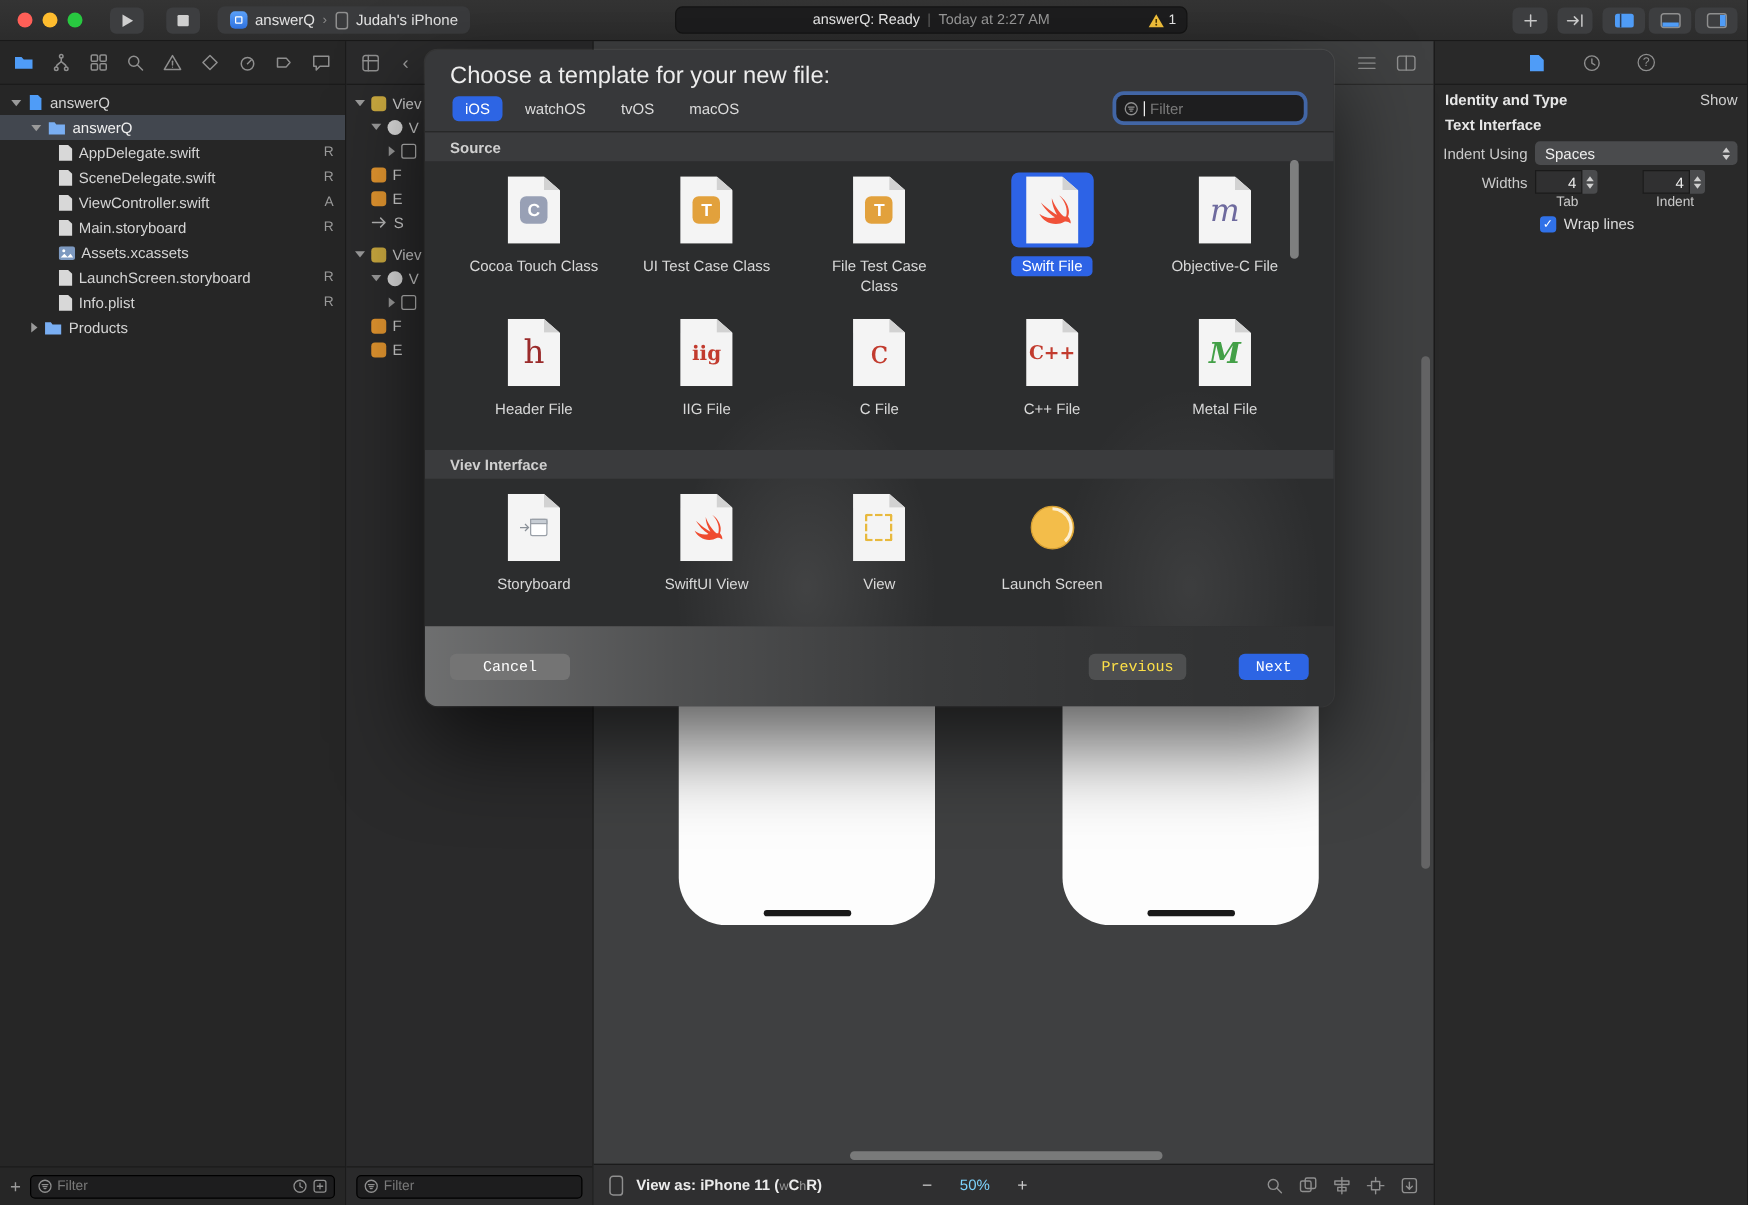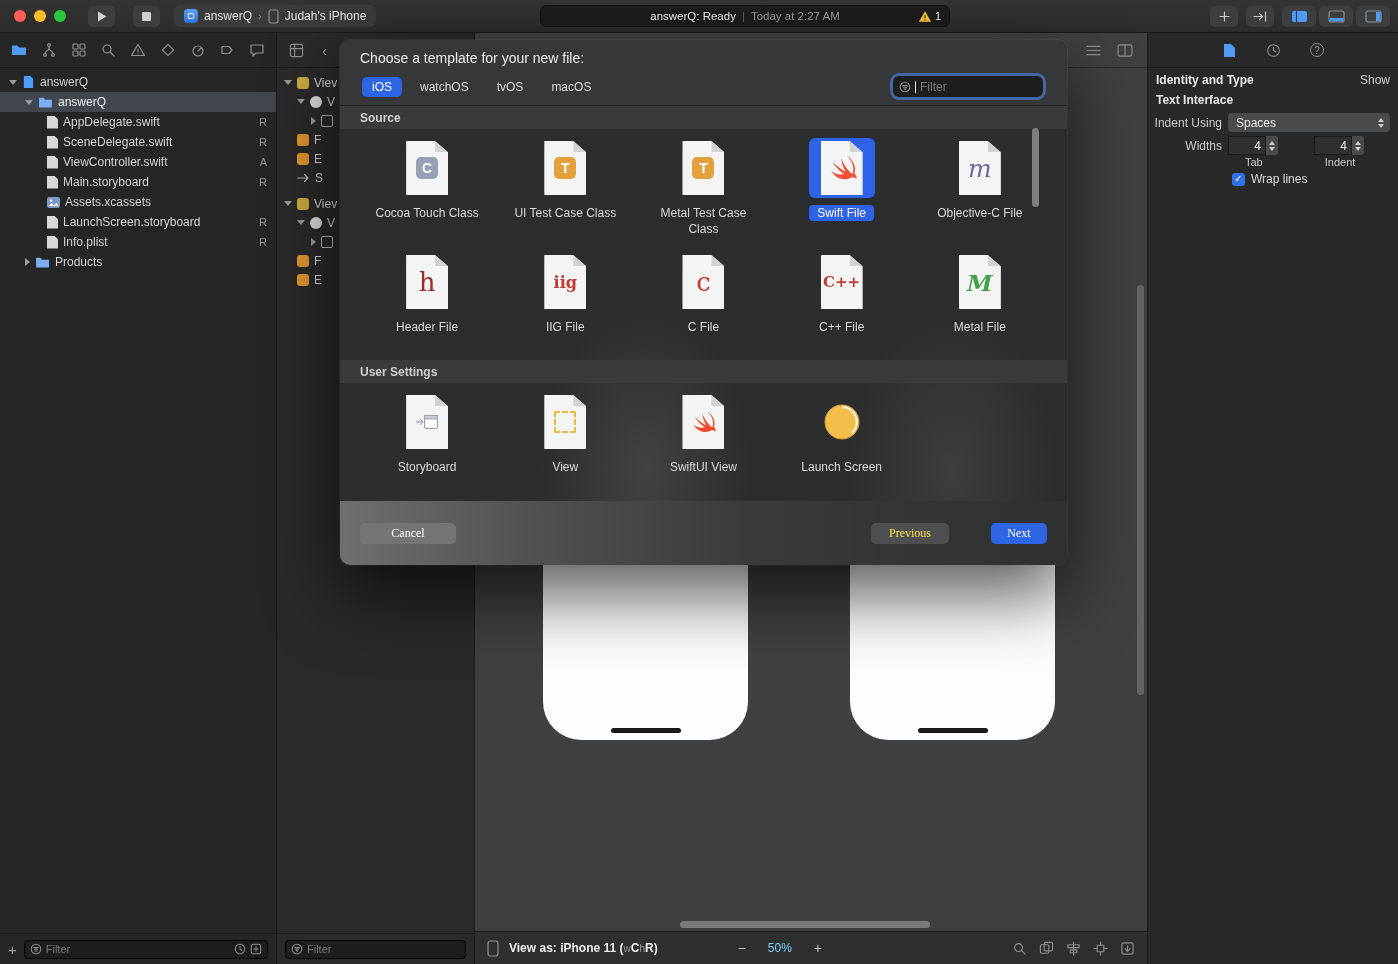--- a/index.html
+++ b/index.html
@@ -99,21 +99,21 @@
 .numgap{width:36px}
 .sublabel{color:#c9c9c9;font-size:11px}
 .sub1{margin-left:97px}
 .sub2{margin-left:62px}
 .cb{width:13px;height:13px;border-radius:3px;background:#3071e8;position:relative;margin-left:84px;flex:0 0 auto}
 .cb::after{content:"\2713";color:#fff;font-size:10px;position:absolute;left:2.2px;top:0}
 .cb-label{margin-left:6px;color:#dcdcdc}
 
 .dialog{position:absolute;left:340px;top:40px;width:727px;height:525px;border-radius:10px;background:#323334;box-shadow:0 30px 70px rgba(0,0,0,.65),0 0 0 1px rgba(255,255,255,.07);z-index:20;overflow:hidden}
 .dlg-head{position:absolute;top:0;left:0;right:0;height:66px;background:#37383a;border-bottom:1px solid #232323}
-.dlg-title{position:absolute;left:20px;top:10px;font-size:14px;color:#ededed}
+.dlg-title{position:absolute;left:20px;top:10px;font-size:19px;color:#ededed}
 .dlg-tabs{position:absolute;left:22px;top:37px;display:flex;gap:8px;align-items:center}
 .dlg-tab{padding:3px 10px;border-radius:5px;font-size:12px;color:#dcdcdc;cursor:default}
 .dlg-tab.selected{background:#2d65e4;color:#fff}
 .dlg-filter{position:absolute;right:24px;top:36px;width:150px;height:21px;background:#1e1e1f;border-radius:6px;box-shadow:0 0 0 3px rgba(77,141,255,.55);display:flex;align-items:center;padding:0 6px;gap:4px}
 .dlg-filter input{flex:1;min-width:0;background:none;border:none;outline:none;color:#ddd;font-size:12px;font-family:inherit}
 .dlg-filter input::placeholder{color:#7a7a7a}
 .caret{width:1px;height:12px;background:#ededed;flex:0 0 auto}
 .dlg-body{position:absolute;top:66px;left:0;right:0;bottom:64px;background:radial-gradient(150px 230px at 305px 92%,rgba(255,255,255,.10),transparent 70%),radial-gradient(150px 230px at 612px 92%,rgba(255,255,255,.08),transparent 70%),#2c2d2e}
 .sec{height:23px;background:#3a3b3d;color:#cfcfcf;font-size:12px;font-weight:bold;display:flex;align-items:center;padding:0 20px;position:absolute;left:0;right:0}
 .sec.s1{top:0}.sec.s2{top:254px}
@@ -132,21 +132,21 @@
 .serif{font-family:"DejaVu Serif",serif}
 .g-objc{color:#6e6a9e;font-size:25px;font-style:italic}
 .g-header{color:#9a2b2b;font-size:26px}
 .g-iig{color:#c23b2e;font-size:16px;font-weight:bold}
 .g-c{color:#c23b2e;font-size:26px}
 .g-cpp{color:#c23b2e;font-size:15px;font-weight:bold}
 .g-metal{color:#43a047;font-size:23px;font-style:italic;font-weight:bold}
 .dash-view{width:22px;height:22px;border:2px dashed #e8b93d;border-radius:2px}
 .dlg-scroll{position:absolute;right:28px;top:22px;width:7px;height:79px;border-radius:4px;background:rgba(195,195,195,.55)}
 .dlg-footer{position:absolute;left:0;right:0;bottom:0;height:64px;background:linear-gradient(90deg,rgba(255,255,255,.30),rgba(255,255,255,.15) 28%,rgba(255,255,255,.05) 55%,rgba(255,255,255,.02) 75%,rgba(255,255,255,0)),#303132}
-.dbtn{position:absolute;top:22px;height:21px;border:none;border-radius:5px;font-size:12px;color:#fff;display:flex;align-items:center;justify-content:center;font-family:Liberation Serif, serif;cursor:default}
+.dbtn{position:absolute;top:22px;height:21px;border:none;border-radius:5px;font-size:12px;color:#fff;display:flex;align-items:center;justify-content:center;font-family:Liberation Mono, monospace;cursor:default}
 .dbtn.cancel{left:20px;width:96px;background:#747474}
 .dbtn.prev{right:118px;width:78px;background:#4e4f50;color:#fde047}
 .dbtn.next{right:20px;width:56px;background:#2d65e4}
 </style>
 </head>
 <body>
 
 <div class="screen">
 
   <header class="titlebar">
@@ -594,21 +594,21 @@
               </div>
             </div>
           <div class="tlabel"><span>UI Test Case Class</span></div>
         </div>
         <div class="tmpl">
           <div class="icon-wrap">
               <div class="doc">
                 <span class="gly-box test">T</span>
               </div>
             </div>
-          <div class="tlabel"><span>Metal Test Case Class</span></div>
+          <div class="tlabel"><span>File Test Case Class</span></div>
         </div>
         <div class="tmpl selected">
           <div class="icon-wrap">
               <div class="doc">
             <svg width="34" height="34" viewBox="0 0 40 40">
                   <path fill="#f05138" d="M32.8 26.2c1.9-6.8-.7-14.2-6.5-19.9 4.8 3.1 8.5 8.4 9.1 14.1.2 2-.1 4-.8 5.8 2.1 2.6 3 5.2 2.4 6.6-1.7-1.6-3.8-2.2-5.9-1.7-2.3 1.4-5 2.1-7.9 2.1-6.8 0-12.7-4-15.6-9.7 4.1 3.3 10.1 5.1 14.8 3.4-5.4-3.4-10.7-9-13.3-14 4.8 4.8 11.2 9.6 15.3 11.6-3-4.7-5.2-11-5-15.6 2 6.1 6.9 13.4 11.4 17.3z"></path>
                 </svg>
           </div>
             </div>
           <div class="tlabel"><span class="pill">Swift File</span></div>
@@ -659,52 +659,52 @@
         <div class="tmpl">
           <div class="icon-wrap">
               <div class="doc">
                 <span class="serif g-metal">M</span>
               </div>
             </div>
           <div class="tlabel"><span>Metal File</span></div>
         </div>
       </div>
 
-      <div class="sec s2">User Settings</div>
+      <div class="sec s2">Viev Interface</div>
 
       <div class="tgrid r3">
         <div class="tmpl">
           <div class="icon-wrap">
               <div class="doc">
             <svg width="24" height="16" viewBox="0 0 24 16">
                   <rect x="9.5" y="1.5" width="13" height="13" rx="1.5" fill="#fff" stroke="#9aa0a8"></rect>
                   <rect x="9.5" y="1.5" width="13" height="3.4" fill="#c7cdd4" stroke="#9aa0a8"></rect>
                   <path d="M1 8h6M5 5.2 7.8 8 5 10.8" stroke="#8a9097" fill="none"></path>
                 </svg>
           </div>
             </div>
           <div class="tlabel"><span>Storyboard</span></div>
         </div>
         <div class="tmpl">
           <div class="icon-wrap">
               <div class="doc">
-                <span class="dash-view"></span>
-              </div>
-            </div>
-          <div class="tlabel"><span>View</span></div>
-        </div>
-        <div class="tmpl">
-          <div class="icon-wrap">
-              <div class="doc">
             <svg width="30" height="30" viewBox="0 0 40 40">
                   <path fill="#ef4b2f" d="M32.8 26.2c1.9-6.8-.7-14.2-6.5-19.9 4.8 3.1 8.5 8.4 9.1 14.1.2 2-.1 4-.8 5.8 2.1 2.6 3 5.2 2.4 6.6-1.7-1.6-3.8-2.2-5.9-1.7-2.3 1.4-5 2.1-7.9 2.1-6.8 0-12.7-4-15.6-9.7 4.1 3.3 10.1 5.1 14.8 3.4-5.4-3.4-10.7-9-13.3-14 4.8 4.8 11.2 9.6 15.3 11.6-3-4.7-5.2-11-5-15.6 2 6.1 6.9 13.4 11.4 17.3z"></path>
                 </svg>
           </div>
             </div>
           <div class="tlabel"><span>SwiftUI View</span></div>
+        </div>
+        <div class="tmpl">
+          <div class="icon-wrap">
+              <div class="doc">
+                <span class="dash-view"></span>
+              </div>
+            </div>
+          <div class="tlabel"><span>View</span></div>
         </div>
         <div class="tmpl">
           <div class="icon-wrap">
             <svg width="42" height="42" viewBox="0 0 42 42">
                 <circle cx="21" cy="21" r="17" fill="#f3bd4a" stroke="#d59f33"></circle>
                 <path d="M21 6a15 15 0 0 1 10 26" stroke="rgba(255,255,255,.75)" fill="none" stroke-width="2.5"></path>
               </svg>
           </div>
           <div class="tlabel"><span>Launch Screen</span></div>
         </div>

